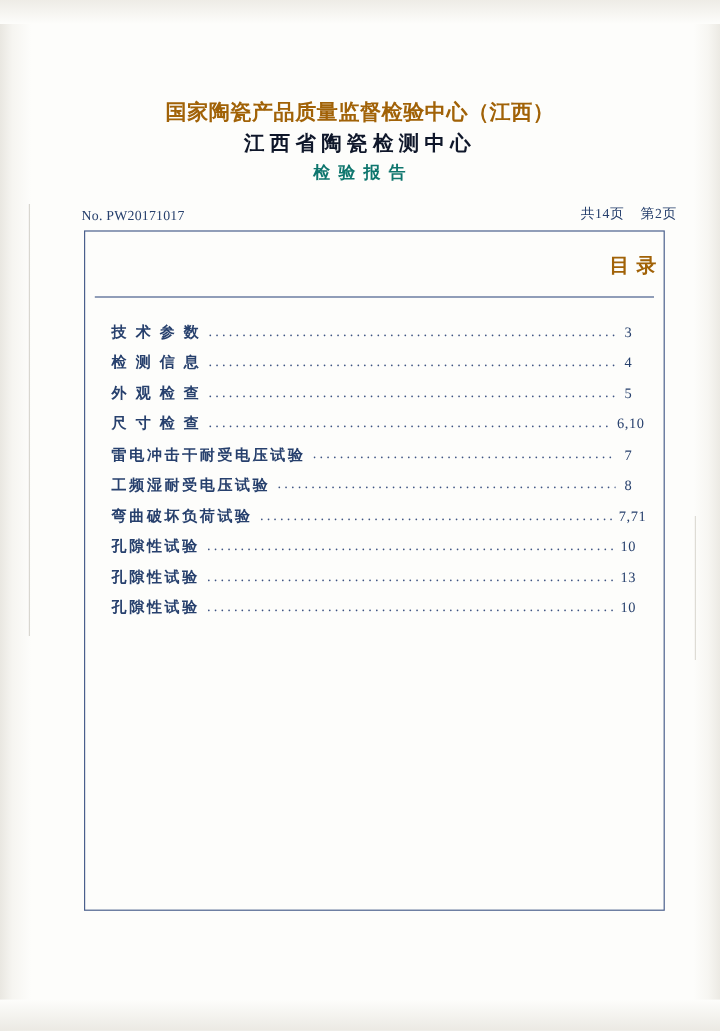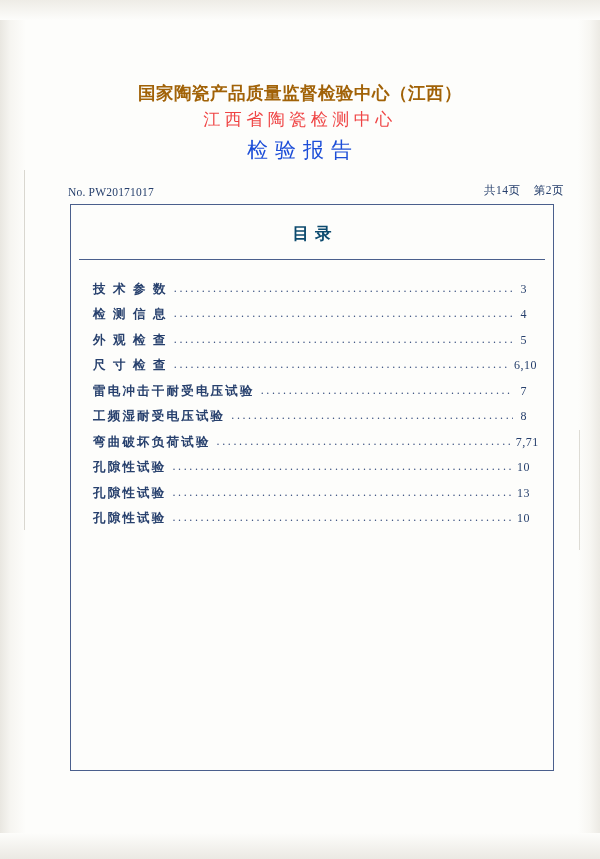--- a/index.html
+++ b/index.html
@@ -76,30 +76,30 @@
   }
   .org-line-1 {
     font-size: 17.5px;
     font-weight: bold;
     letter-spacing: 0.5px;
     color: #a16207;
     line-height: 1.5;
   }
   .org-line-2 {
     font-size: 17px;
-    font-weight: normal;
+    font-weight: bold;
     letter-spacing: 4.5px;
-    color: #ef4444;
+    color: #0f172a;
     line-height: 1.6;
   }
   .org-line-3 {
-    font-size: 21px;
-    font-weight: normal;
+    font-size: 14px;
+    font-weight: bold;
     letter-spacing: 7px;
-    color: #1d4ed8;
+    color: #0f766e;
     line-height: 1.7;
     padding-left: 6px;
   }
 
   
   .meta-row {
     display: flex;
     justify-content: space-between;
     align-items: flex-end;
     margin: 14px 36px 0 68px;
@@ -121,25 +121,25 @@
   .doc-box {
     margin: 6px 46px 0 70px;
     border: 1px solid #4a5f8c;
     height: 567px;
     box-sizing: border-box;
     padding: 0;
     position: relative;
     background: transparent;
   }
   .toc-title {
-    text-align: center;
+    text-align: right;
     font-size: 16.5px;
     font-weight: bold;
     letter-spacing: 6px;
-    color: #0c4a6e;
+    color: #a16207;
     padding-top: 18px;
     padding-left: 6px;
   }
   .toc-rule {
     margin: 14px 8px 0 8px;
     border-bottom: 1px solid #4a5f8c;
   }
   .toc-list {
     margin: 0;
     padding: 16px 26px 0 22px;

